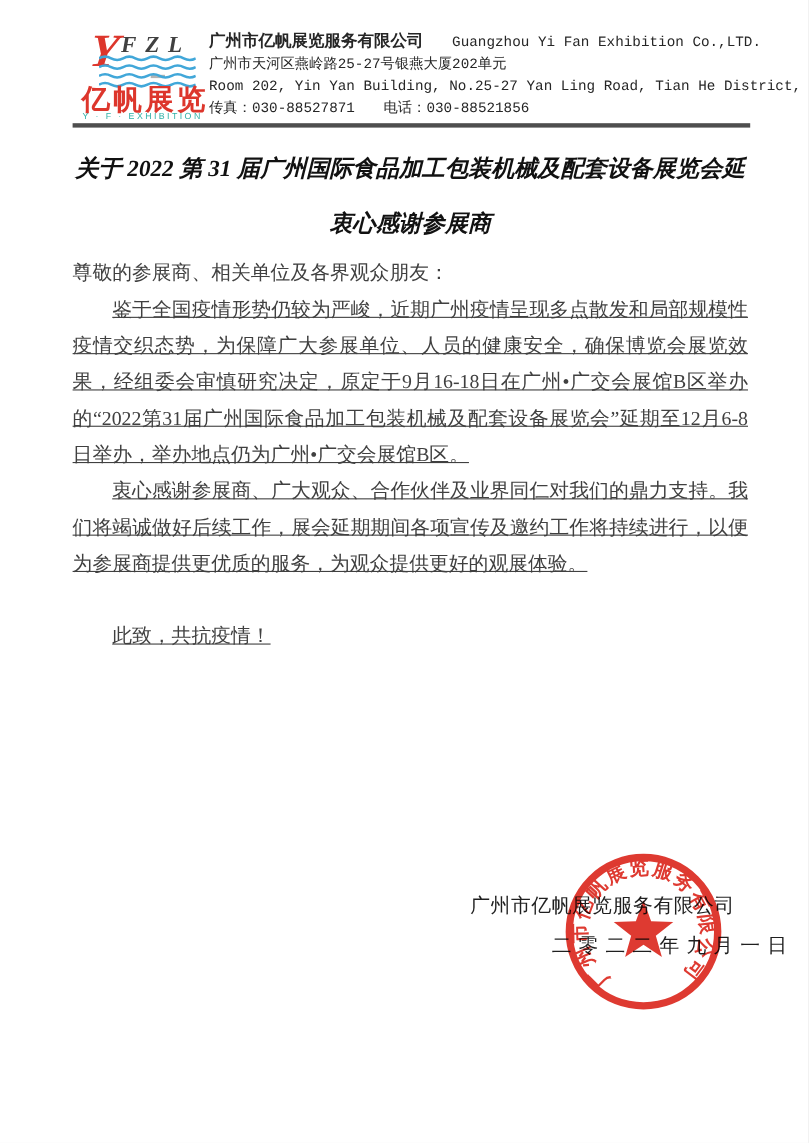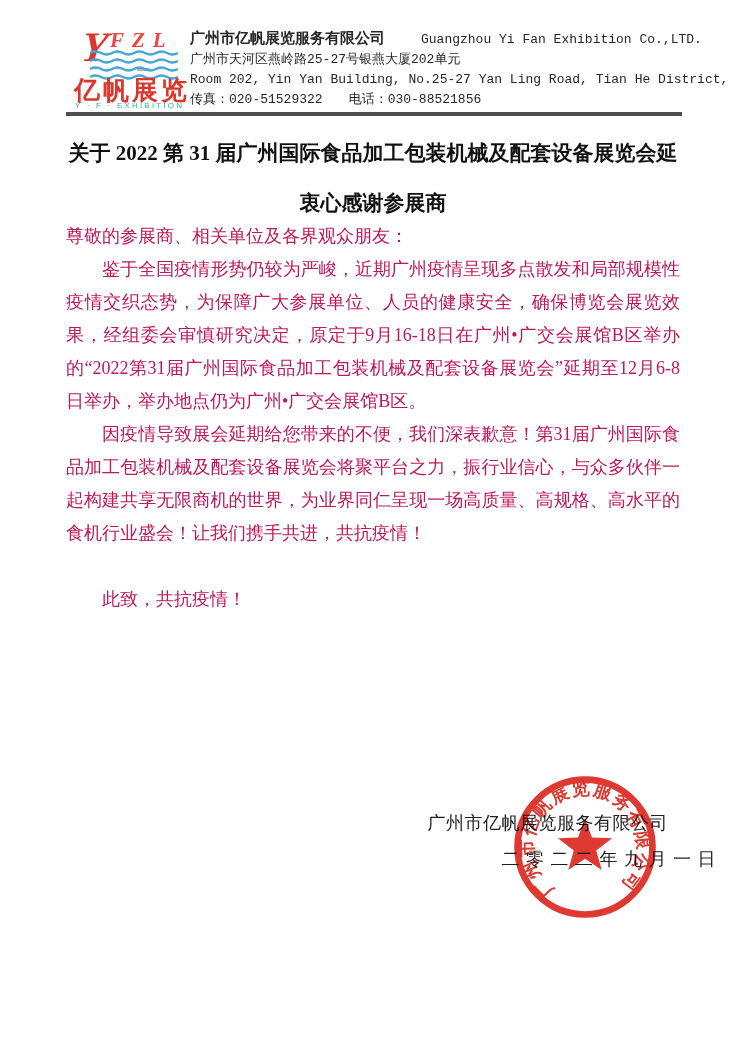--- a/index.html
+++ b/index.html
@@ -31,21 +31,21 @@
     font-style: italic; font-weight: bold;
     font-size: 42px; line-height: 42px;
     color: #dd362c;
     transform: skewX(-8deg);
   }
   .logo-fzl {
     position: absolute; left: 36px; top: 4px;
     font-style: italic; font-weight: bold;
     font-size: 21px; line-height: 21px;
     letter-spacing: 8px;
-    color: #ef4444;
+    color: #404040;
   }
   .logo-waves { position: absolute; left: 16px; top: 24px; }
   .logo-cn {
     position: absolute; left: 0px; top: 54px;
     font-weight: bold; font-size: 26px; line-height: 22px;
     letter-spacing: 3px;
     color: #dd362c;
     white-space: nowrap;
   }
   .logo-en {
@@ -63,21 +63,21 @@
 
   .header-info {
     margin-left: 12px;
     padding-top: 2px;
     font-family: "Liberation Mono", "DejaVu Sans Mono", monospace;
     font-size: 13px; line-height: 20px;
     color: #262626;
     white-space: nowrap;
   }
   .company-cn { font-weight: bold; font-size: 15px; font-family: "Liberation Sans", sans-serif; }
-  .company-en { margin-left: 36px; }
+  .company-en { margin-left: 26px; }
   .spacer-gap { display: inline-block; width: 26px; }
 
   .rule {
     position: absolute;
     top: 112px; left: 66px;
     width: 616px; height: 4px;
     background: #4e4e4e;
   }
 
   
@@ -85,34 +85,34 @@
     position: absolute;
     top: 128px; left: 66px;
     width: 614px;
     margin: 0;
     text-align: center;
     font-size: 21px;
     font-weight: bold;
     line-height: 50px;
     color: #111111;
   }
-  .title span { display: block; white-space: nowrap; }
+  .title span { display: block; white-space: nowrap; font-style: italic; }
 
   
   .body-text {
     position: absolute;
-    top: 220px; left: 66px;
+    top: 232px; left: 66px;
     width: 614px;
     font-size: 18px;
     line-height: 33px;
     text-align: justify;
-    color: #be185d;
+    color: #404040;
   }
   .body-text p { margin: 0; }
-  .para { text-indent: 2em; }
+  .para { text-indent: 2em; text-decoration: underline; }
   .closing { margin-top: 33px !important; }
 
   
   .sig-company {
     position: absolute;
     top: 811px; right: 67px;
     font-size: 18px; letter-spacing: 0.5px;
     color: #1f1f1f;
     white-space: nowrap;
   }
@@ -154,36 +154,36 @@
       <div class="logo-cn">亿帆展览</div>
       <div class="logo-en">Y · F · EXHIBITION</div>
     </div>
     <div class="header-info">
       <div>
         <span class="company-cn">广州市亿帆展览服务有限公司</span><span class="company-en">Guangzhou Yi Fan Exhibition Co.,LTD.</span>
       </div>
       <div>广州市天河区燕岭路25-27号银燕大厦202单元</div>
       <div>Room 202, Yin Yan Building, No.25-27 Yan Ling Road, Tian He District, Guangzhou,</div>
       <div>
-        <span>传真：</span><span>020-51529322</span><span class="spacer-gap"></span><span>电话：</span><span>030-88521856</span>
+        <span>传真：</span><span>030-88527871</span><span class="spacer-gap"></span><span>电话：</span><span>030-88521856</span>
       </div>
     </div>
   </div>
 
   <div class="rule"></div>
 
   <h1 class="title">
     <span>关于 2022 第 31 届广州国际食品加工包装机械及配套设备展览会延</span>
     <span>衷心感谢参展商</span>
   </h1>
 
   <div class="body-text">
     <p class="salutation">尊敬的参展商、相关单位及各界观众朋友：</p>
     <p class="para">鉴于全国疫情形势仍较为严峻，近期广州疫情呈现多点散发和局部规模性疫情交织态势，为保障广大参展单位、人员的健康安全，确保博览会展览效果，经组委会审慎研究决定，原定于9月16-18日在广州•广交会展馆B区举办的“2022第31届广州国际食品加工包装机械及配套设备展览会”延期至12月6-8日举办，举办地点仍为广州•广交会展馆B区。</p>
-    <p class="para">因疫情导致展会延期给您带来的不便，我们深表歉意！第31届广州国际食品加工包装机械及配套设备展览会将聚平台之力，振行业信心，与众多伙伴一起构建共享无限商机的世界，为业界同仁呈现一场高质量、高规格、高水平的食机行业盛会！让我们携手共进，共抗疫情！</p>
+    <p class="para">衷心感谢参展商、广大观众、合作伙伴及业界同仁对我们的鼎力支持。我们将竭诚做好后续工作，展会延期期间各项宣传及邀约工作将持续进行，以便为参展商提供更优质的服务，为观众提供更好的观展体验。</p>
     <p class="para closing">此致，共抗疫情！</p>
   </div>
 
   <div class="sig-company">广州市亿帆展览服务有限公司</div>
   <div class="sig-date">二零二二年九月一日</div>
 
   <div class="stamp">
     <svg width="152" height="152" viewBox="0 0 160 160">
       <circle cx="80" cy="80" r="71" fill="none" stroke="#dc291f" stroke-width="7"></circle>
       <path id="sealArc" d="M 48.4 125 A 55 55 0 1 1 111.6 125" fill="none"></path>

